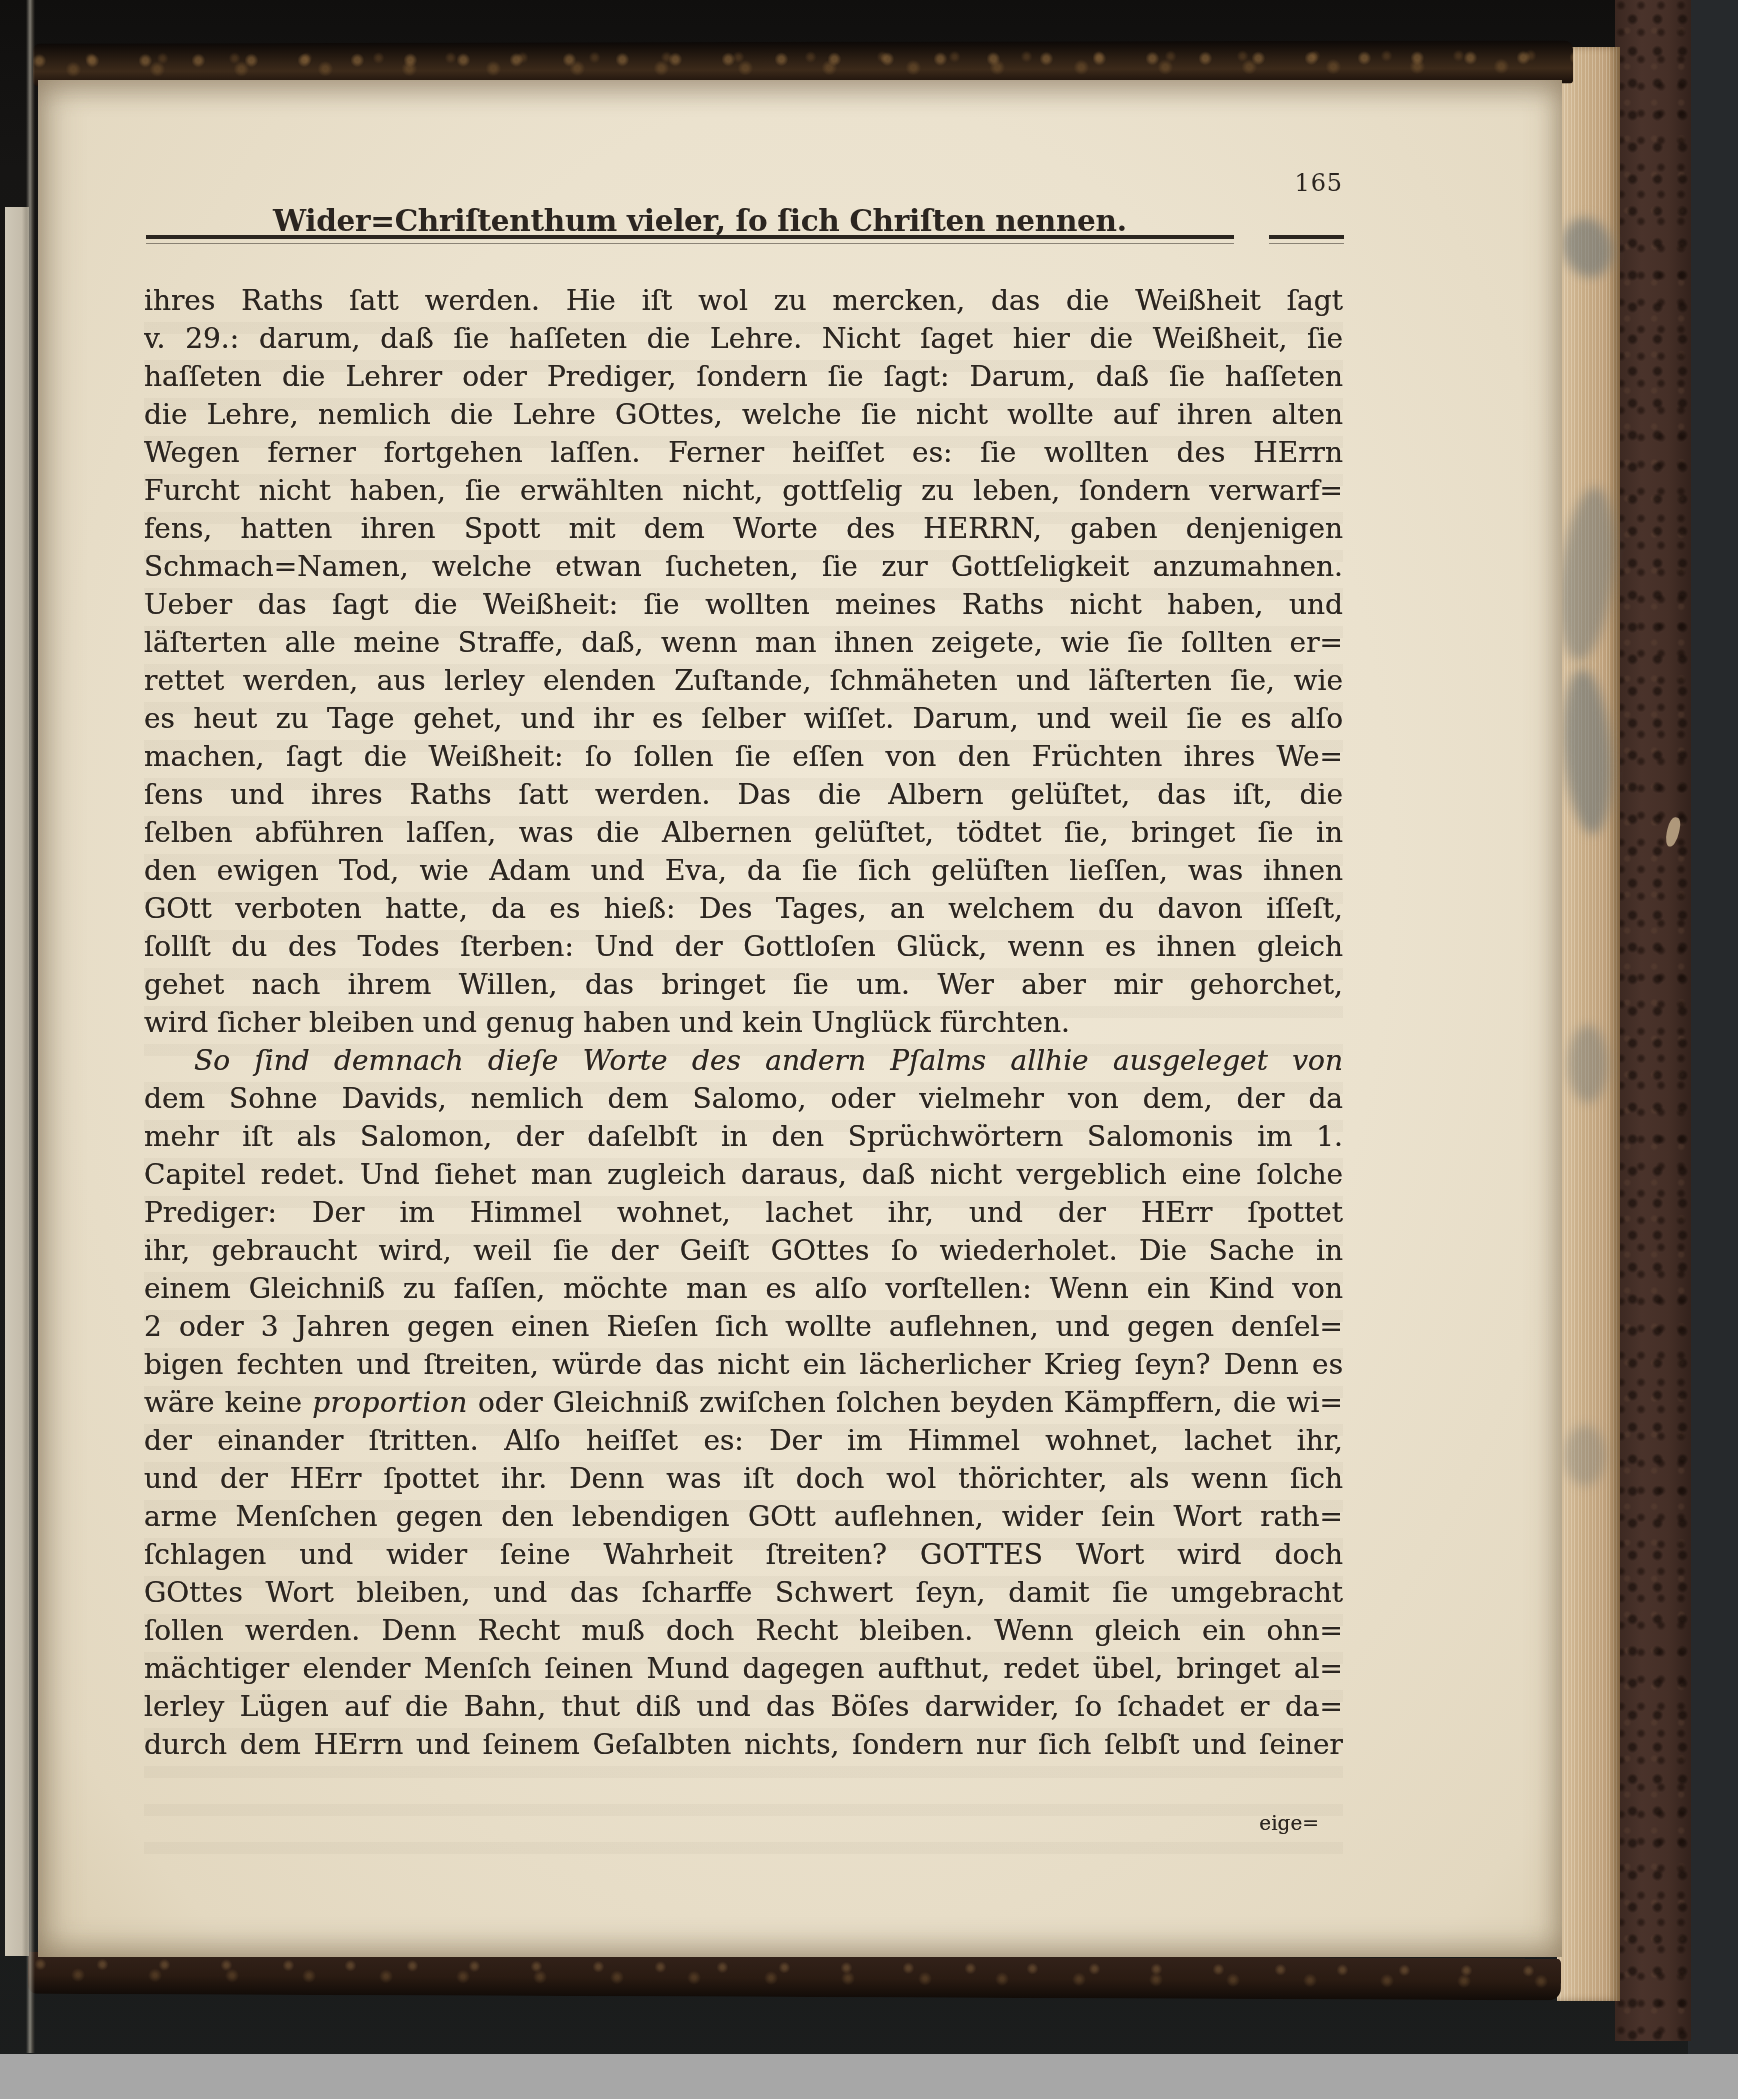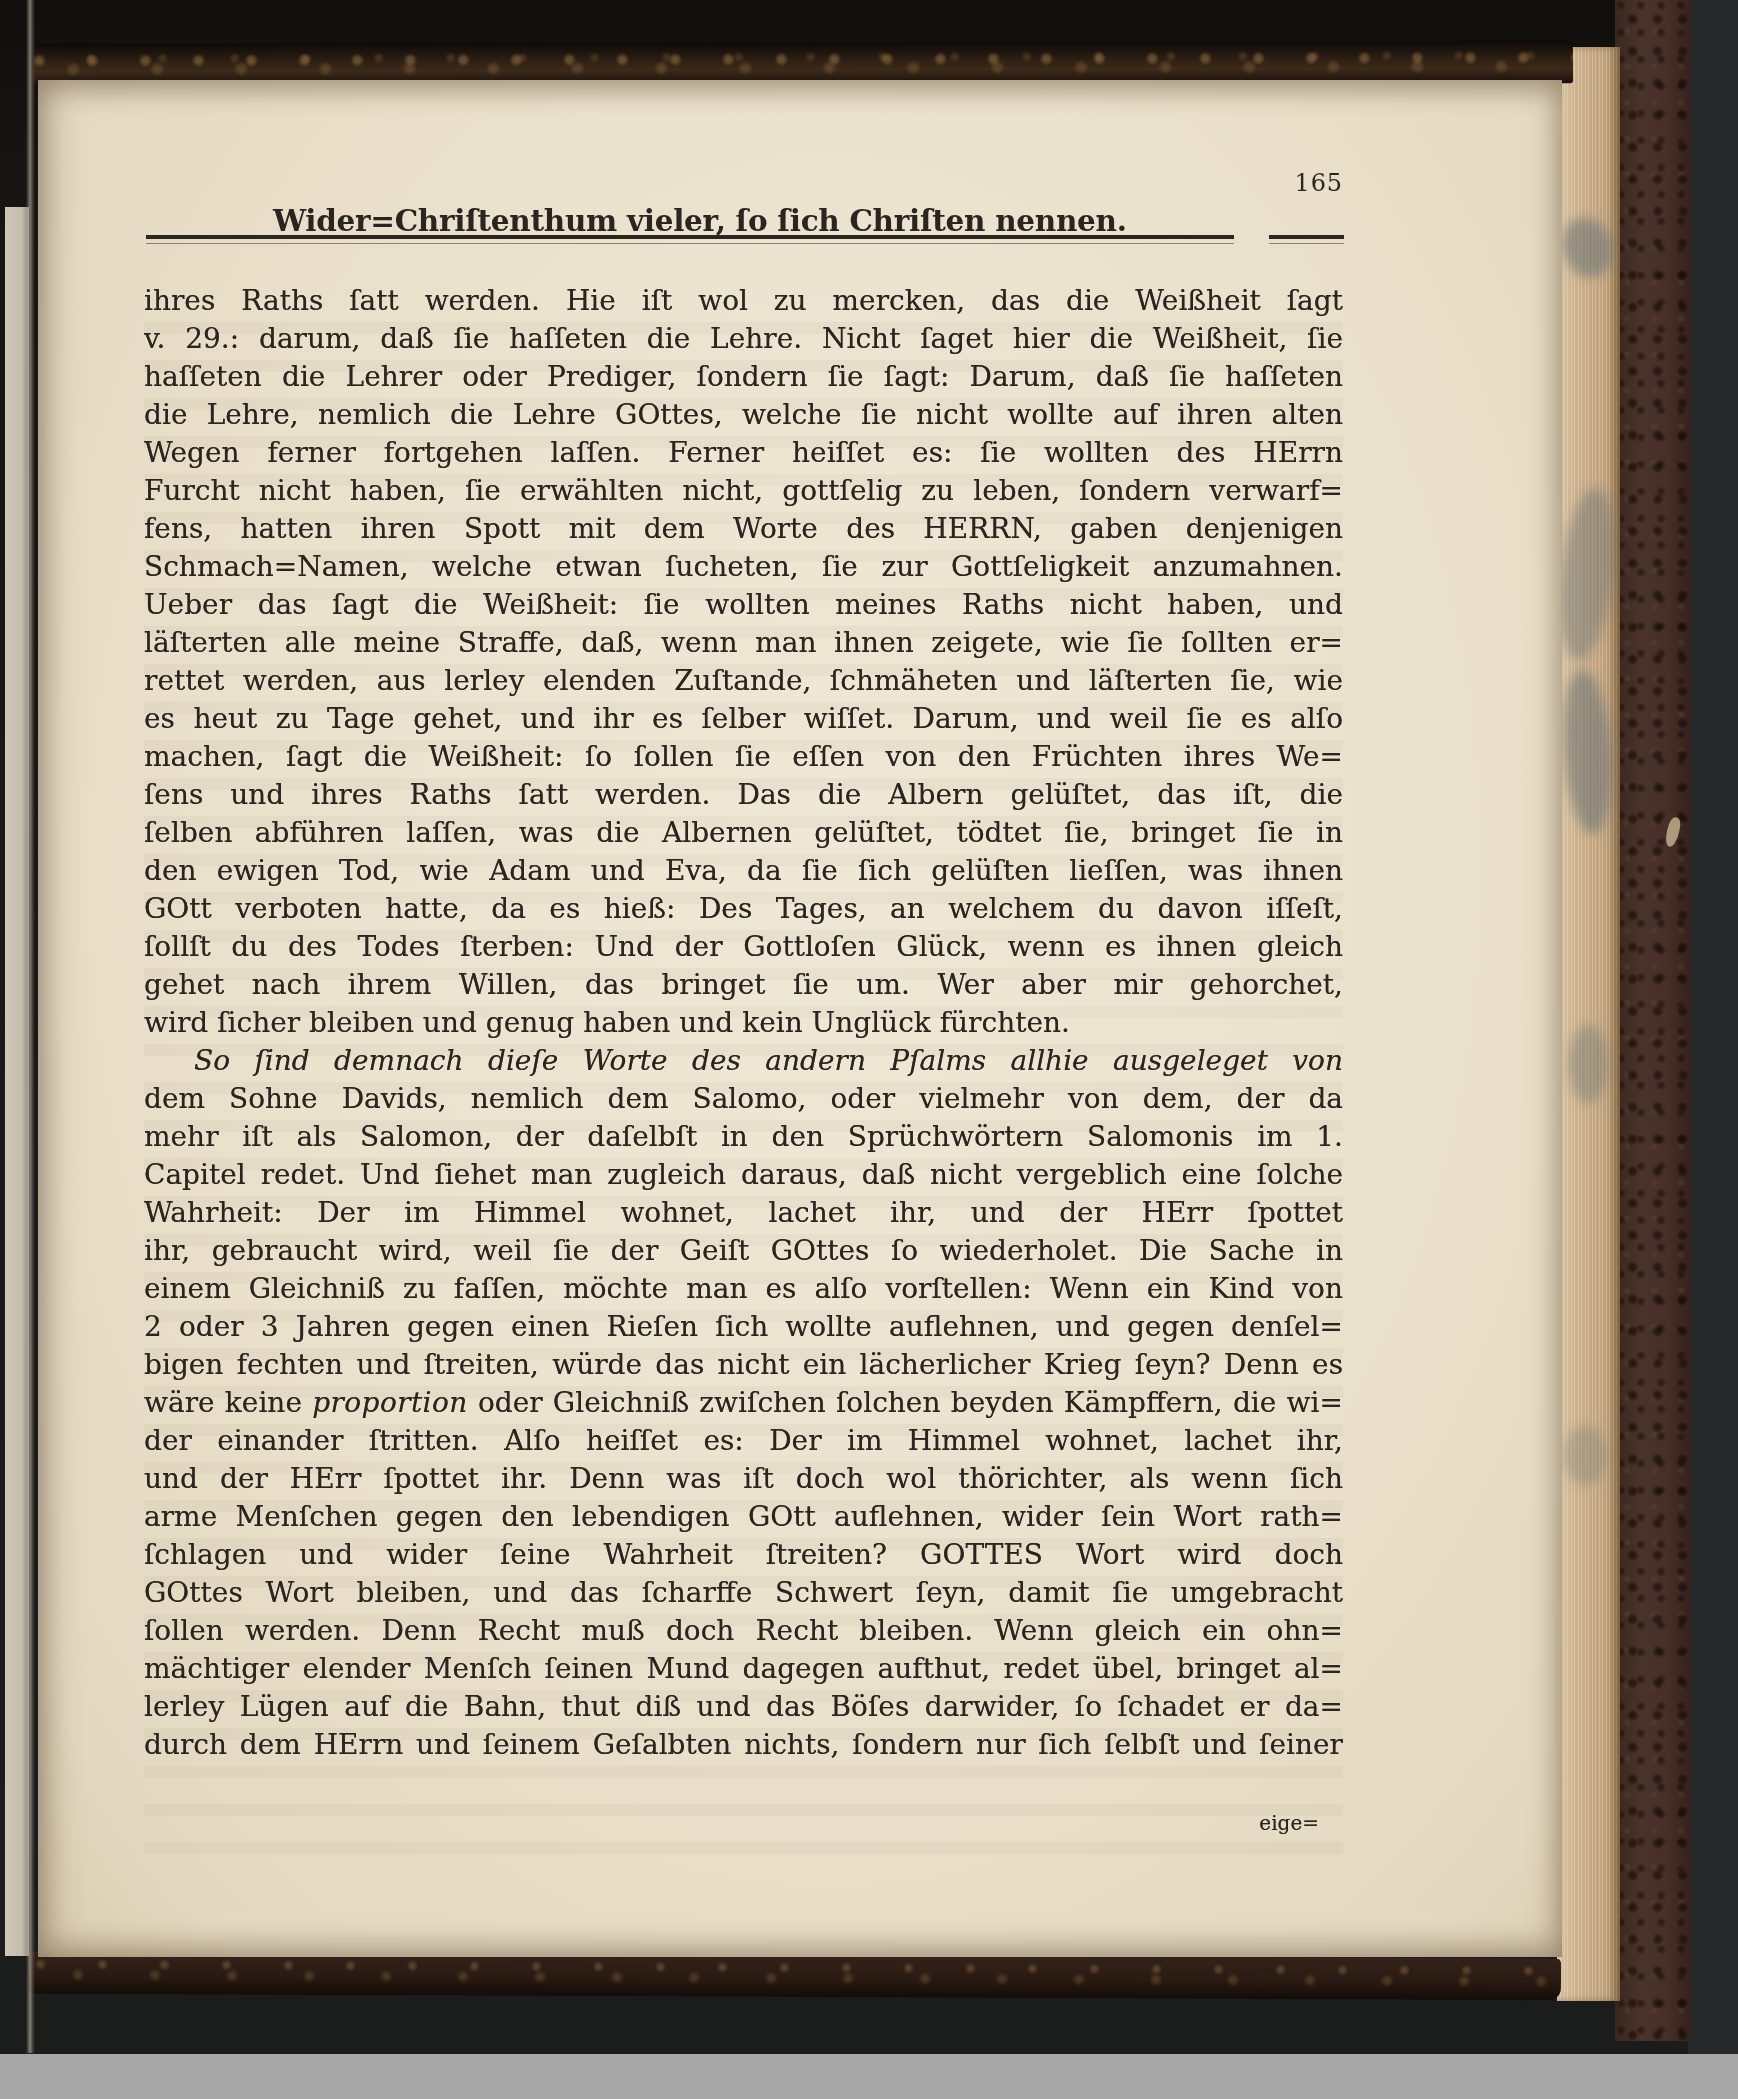--- a/index.html
+++ b/index.html
@@ -132,21 +132,21 @@
         <div class="line"><span class="">ſelben abführen laſſen, </span><span class="fett">was die Albernen gelüſtet, tödtet ſie,</span><span class=""> bringet ſie in</span></div>
         <div class="line"><span class="">den ewigen Tod, wie Adam und Eva, da ſie ſich gelüſten lieſſen, was ihnen</span></div>
         <div class="line"><span class="">GOtt verboten hatte, da es hieß: </span><span class="fett">Des Tages,</span><span class=""> an welchem du davon iſſeſt,</span></div>
         <div class="line"><span class="">ſollſt du des Todes ſterben: </span><span class="fett">Und der Gottloſen Glück,</span><span class=""> wenn es ihnen gleich</span></div>
         <div class="line"><span class="">gehet nach ihrem Willen, das </span><span class="fett">bringet ſie um.</span><span class="">  </span><span class="fett">Wer aber mir gehorchet,</span></div>
         <div class="line end"><span class="fett">wird ſicher bleiben und genug haben und kein Unglück fürchten.</span></div>
         <div class="line indent"><span class="">So ſind demnach dieſe Worte des andern Pſalms allhie ausgeleget von</span></div>
         <div class="line"><span class="">dem Sohne Davids, nemlich dem Salomo, oder vielmehr von dem, der da</span></div>
         <div class="line"><span class="">mehr iſt als Salomon, der daſelbſt in den Sprüchwörtern Salomonis im 1.</span></div>
         <div class="line"><span class="">Capitel redet.  Und ſiehet man zugleich daraus, daß nicht vergeblich eine ſolche</span></div>
-        <div class="line"><span class="">Wahrheit: </span><span class="fett">Der im Himmel wohnet, lachet ihr, und der HErr ſpottet</span></div>
+        <div class="line"><span class="">Prediger: </span><span class="fett">Der im Himmel wohnet, lachet ihr, und der HErr ſpottet</span></div>
         <div class="line"><span class="fett">ihr,</span><span class=""> gebraucht wird, weil ſie der Geiſt GOttes ſo wiederholet.  Die Sache in</span></div>
         <div class="line"><span class="">einem Gleichniß zu faſſen, möchte man es alſo vorſtellen: Wenn ein Kind von</span></div>
         <div class="line"><span class="">2 oder 3 Jahren gegen einen Rieſen ſich wollte auflehnen, und gegen denſel=</span></div>
         <div class="line"><span class="">bigen fechten und ſtreiten, würde das nicht ein lächerlicher Krieg ſeyn? Denn es</span></div>
         <div class="line"><span class="">wäre keine </span><span class=" antiqua">proportion</span><span class=""> oder Gleichniß zwiſchen ſolchen beyden Kämpffern, die wi=</span></div>
         <div class="line"><span class="">der einander ſtritten.  Alſo heiſſet es: </span><span class="fett">Der im Himmel wohnet, lachet ihr,</span></div>
         <div class="line"><span class="fett">und der HErr ſpottet ihr.</span><span class="">  Denn was iſt doch wol thörichter, als wenn ſich</span></div>
         <div class="line"><span class="">arme Menſchen gegen den lebendigen GOtt auflehnen, wider ſein Wort rath=</span></div>
         <div class="line"><span class="">ſchlagen und wider ſeine Wahrheit ſtreiten?  GOTTES Wort wird doch</span></div>
         <div class="line"><span class="">GOttes Wort bleiben, und das ſcharffe Schwert ſeyn, damit ſie umgebracht</span></div>

